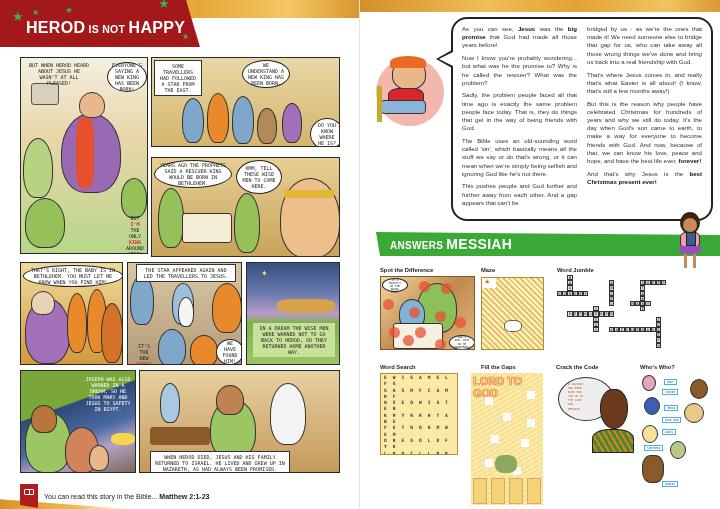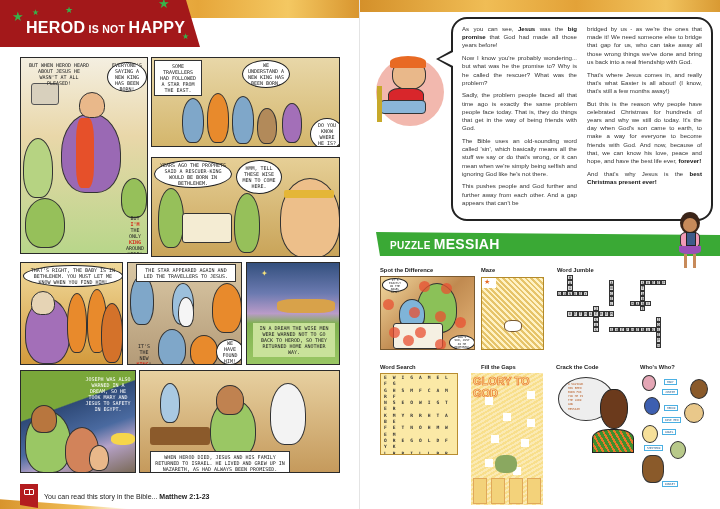--- a/index.html
+++ b/index.html
@@ -219,21 +219,21 @@
     <div class="col">
       <p>bridged by us - as we're the ones that made it! We need someone else to bridge that gap for us, who can take away all those wrong things we've done and bring us back into a real friendship with God.</p>
       <p>That's where Jesus comes in, and really that's what Easter is all about! (I know, that's still a few months away!)</p>
       <p><span>But this is the reason why people have celebrated Christmas for hundreds of years and why we still do today. It's the day when God's son came to earth, to make a way for everyone to become friends with God. And now, because of that, we can know his love, peace and hope, and have the best life ever, </span><b>forever!</b></p>
       <p><span>And that's why Jesus is the </span><b>best Christmas present ever!</b></p>
     </div>
   </div>
   <div class="speech-tail-inner"></div>
 
   <div class="puzzle-banner"></div>
-  <div class="puzzle-title"><span class="small">PUZZLE </span><span>MESSIAH</span></div>
+  <div class="puzzle-title"><span class="small">ANSWERS </span><span>MESSIAH</span></div>
 
   <div class="girl" style="left:672px;top:212px;width:36px;height:60px;">
     <div style="position:absolute;left:8px;top:0;width:20px;height:22px;border-radius:50%;background:#3a2418;"></div>
     <div style="position:absolute;left:11px;top:6px;width:14px;height:14px;border-radius:50%;background:#c78a5a;"></div>
     <div style="position:absolute;left:8px;top:20px;width:20px;height:16px;background:#f09ab6;border:1px solid #333;border-radius:30%;"></div>
     <div style="position:absolute;left:14px;top:20px;width:10px;height:14px;background:#3d5b8a;border:1px solid #222;"></div>
     <div style="position:absolute;left:7px;top:34px;width:22px;height:8px;background:#9a4fb8;border-radius:0 0 40% 40%;"></div>
     <div style="position:absolute;left:12px;top:42px;width:3px;height:14px;background:#c78a5a;"></div>
     <div style="position:absolute;left:21px;top:42px;width:3px;height:14px;background:#c78a5a;"></div>
   </div>
@@ -335,21 +335,21 @@
         <div>G H S M F C A M R F</div>
         <div>N S E O W I G T E R</div>
         <div>K M Y R R H T A B E</div>
         <div>F E T N O H M W E M</div>
         <div>O R E G O L D F Y K</div>
         <div>L R P I L L R R N L</div>
       </div>
   </div>
 
   <div class="thumb gaps" style="left:471px;top:373px;width:72px;height:132px;">
-    <div class="glory">GLORY TO GOD</div>
+    <div class="glory">LORD TO GOD</div>
     <div class="gap" style="left:14px;top:24px;"></div>
     <div class="gap" style="left:56px;top:18px;"></div>
     <div class="gap" style="left:32px;top:40px;"></div>
     <div class="gap" style="left:56px;top:46px;"></div>
     <div class="gap" style="left:20px;top:62px;"></div>
     <div class="gap" style="left:50px;top:66px;"></div>
     <div class="gap" style="left:14px;top:86px;"></div>
     <div class="gap" style="left:42px;top:94px;"></div>
     <div style="position:absolute;left:24px;top:82px;width:22px;height:18px;background:#8aa860;border-radius:40%;"></div>
     <div style="position:absolute;left:2px;top:105px;width:14px;height:26px;background:#f3d27a;border:1px solid #e0a85a;"></div>

